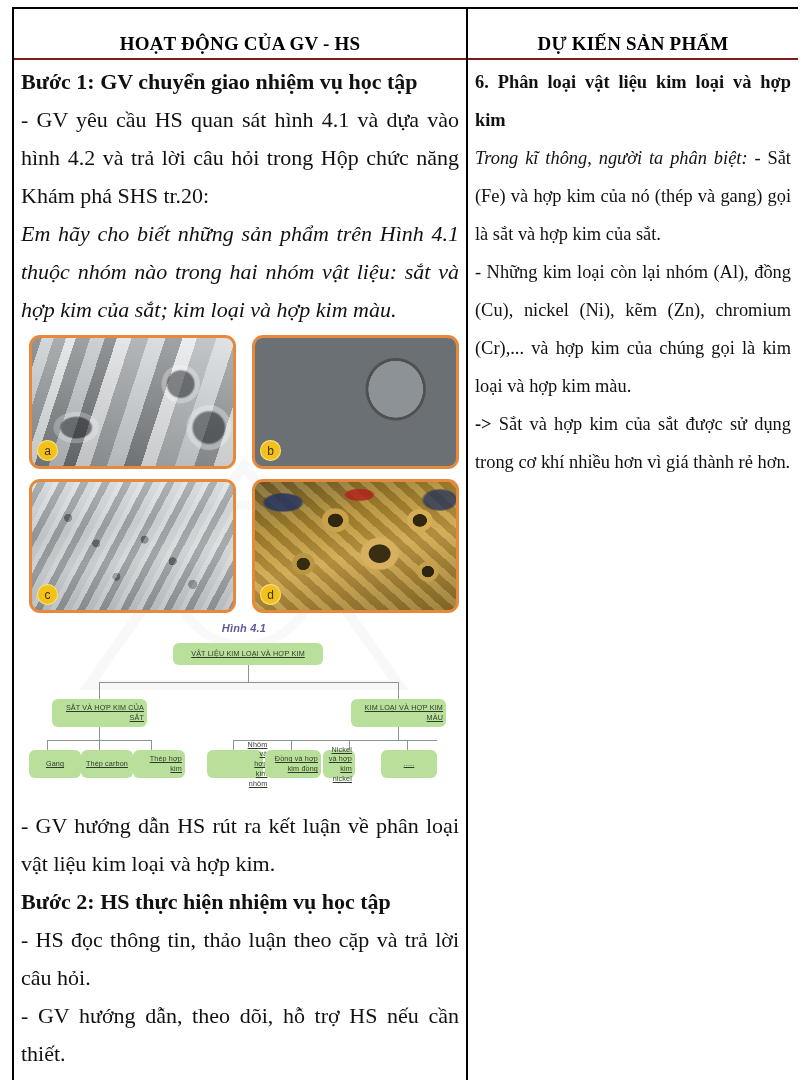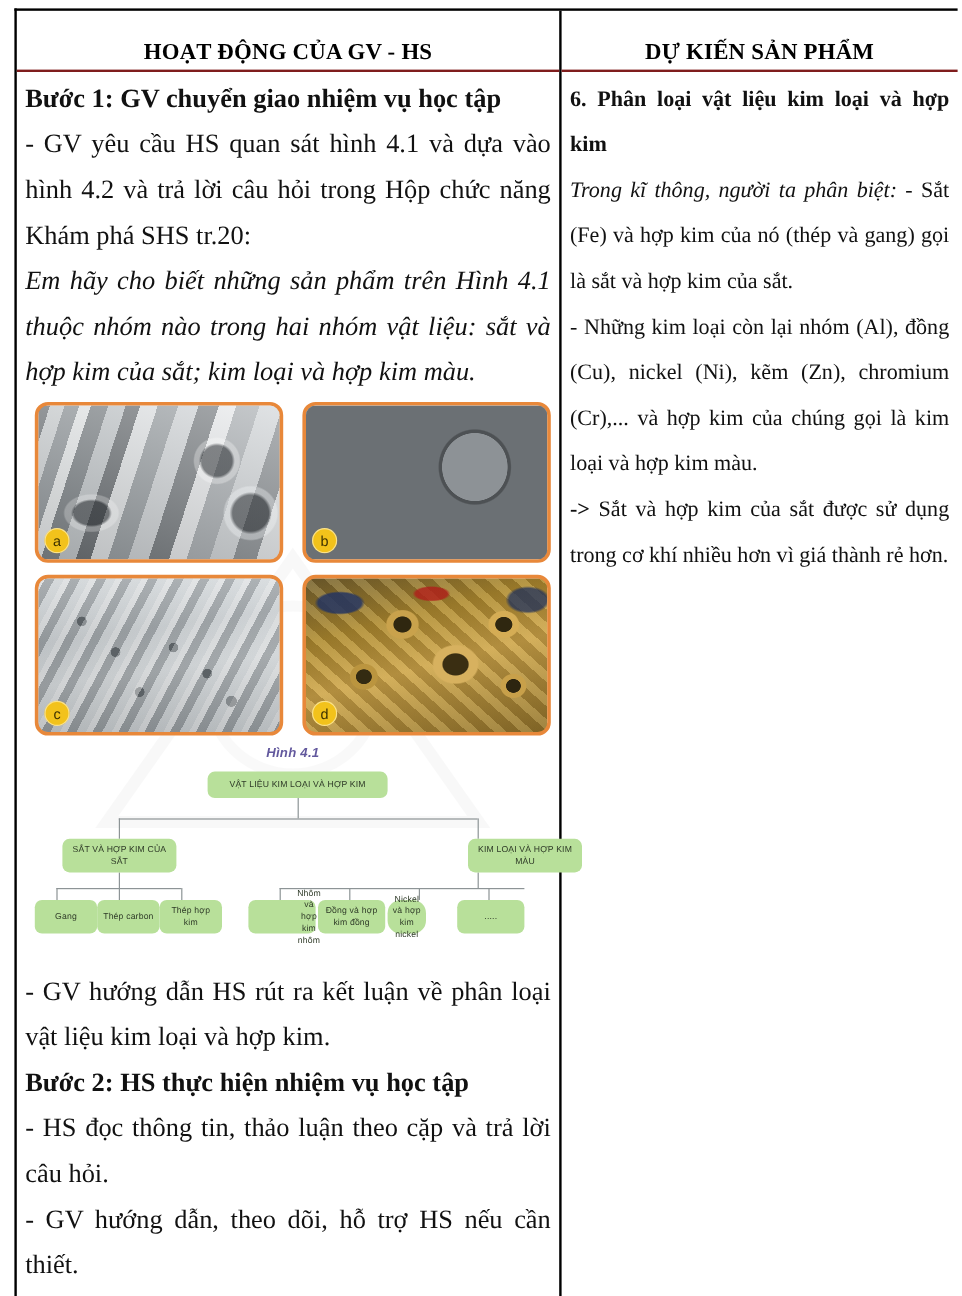--- a/index.html
+++ b/index.html
@@ -208,24 +208,25 @@
   .node {
     position: absolute;
     background: #b8e09a;
     border-radius: 6px;
     color: #2f3b28;
     font-size: 7.2px;
     letter-spacing: .15px;
     display: flex;
     align-items: center;
     justify-content: center;
-    text-align: center;
+    text-align: right;
     line-height: 1.35;
     padding: 2px 3px;
     z-index: 3;
+    text-decoration: underline;
   }
   .ln {
     position: absolute;
     background: #8d9496;
     z-index: 1;
   }
   .ln.h { height: 1px; }
   .ln.v { width: 1px; }
 
   .tree-caption {
@@ -309,42 +310,42 @@
           <div class="tree">
 
             <div class="node" style="left:144px; top:4px; width:150px; height:22px;">VẬT LIỆU KIM LOẠI VÀ HỢP KIM</div>
 
             <div class="ln v" style="left:219px; top:26px; height:17px;"></div>
             <div class="ln h" style="left:70px;  top:43px; width:299px;"></div>
             <div class="ln v" style="left:70px;  top:43px; height:17px;"></div>
             <div class="ln v" style="left:369px; top:43px; height:17px;"></div>
 
             <div class="node" style="left:23px; top:60px; width:95px; height:28px;">SẮT VÀ HỢP KIM CỦA SẮT</div>
-            <div class="node" style="left:322px; top:60px; width:95px; height:28px;margin-left:39px;">KIM LOẠI VÀ HỢP KIM MÀU</div>
+            <div class="node" style="left:322px; top:60px; width:95px; height:28px;">KIM LOẠI VÀ HỢP KIM MÀU</div>
 
             <div class="ln v" style="left:70px;  top:88px;  height:13px;"></div>
             <div class="ln h" style="left:18px;  top:101px; width:104px;"></div>
             <div class="ln v" style="left:18px;  top:101px; height:10px;"></div>
             <div class="ln v" style="left:70px;  top:101px; height:10px;"></div>
             <div class="ln v" style="left:122px; top:101px; height:10px;"></div>
 
             <div class="ln v" style="left:369px; top:88px;  height:13px;"></div>
             <div class="ln h" style="left:204px; top:101px; width:204px;"></div>
             <div class="ln v" style="left:204px; top:101px; height:10px;"></div>
             <div class="ln v" style="left:262px; top:101px; height:10px;"></div>
             <div class="ln v" style="left:320px; top:101px; height:10px;"></div>
             <div class="ln v" style="left:378px; top:101px; height:10px;"></div>
 
             <div class="node" style="left:0px;  top:111px; width:52px; height:28px;">Gang</div>
             <div class="node" style="left:52px; top:111px; width:52px; height:28px;">Thép carbon</div>
             <div class="node" style="left:104px; top:111px; width:52px; height:28px;">Thép hợp kim</div>
 
             <div class="node" style="left:178px; top:111px; width:56px; height:28px;padding-left:48px;">Nhôm và hợp kim nhôm</div>
             <div class="node" style="left:236px; top:111px; width:56px; height:28px;">Đồng và hợp kim đồng</div>
-            <div class="node" style="left:294px; top:111px; width:32px; height:28px;border-radius:11px;">Nickel và hợp kim nickel</div>
+            <div class="node" style="left:294px; top:111px; width:32px; height:28px;">Nickel và hợp kim nickel</div>
             <div class="node" style="left:352px; top:111px; width:56px; height:28px;">.....</div>
 
           </div>
         </div>
 
         <p class="t just" style="margin-top:18px;">- GV hướng dẫn HS rút ra kết luận về phân loại vật liệu kim loại và hợp kim.</p>
 
         <p class="t bold">Bước 2: HS thực hiện nhiệm vụ học tập</p>
 
         <p class="t just">- HS đọc thông tin, thảo luận theo cặp và trả lời câu hỏi.</p>

